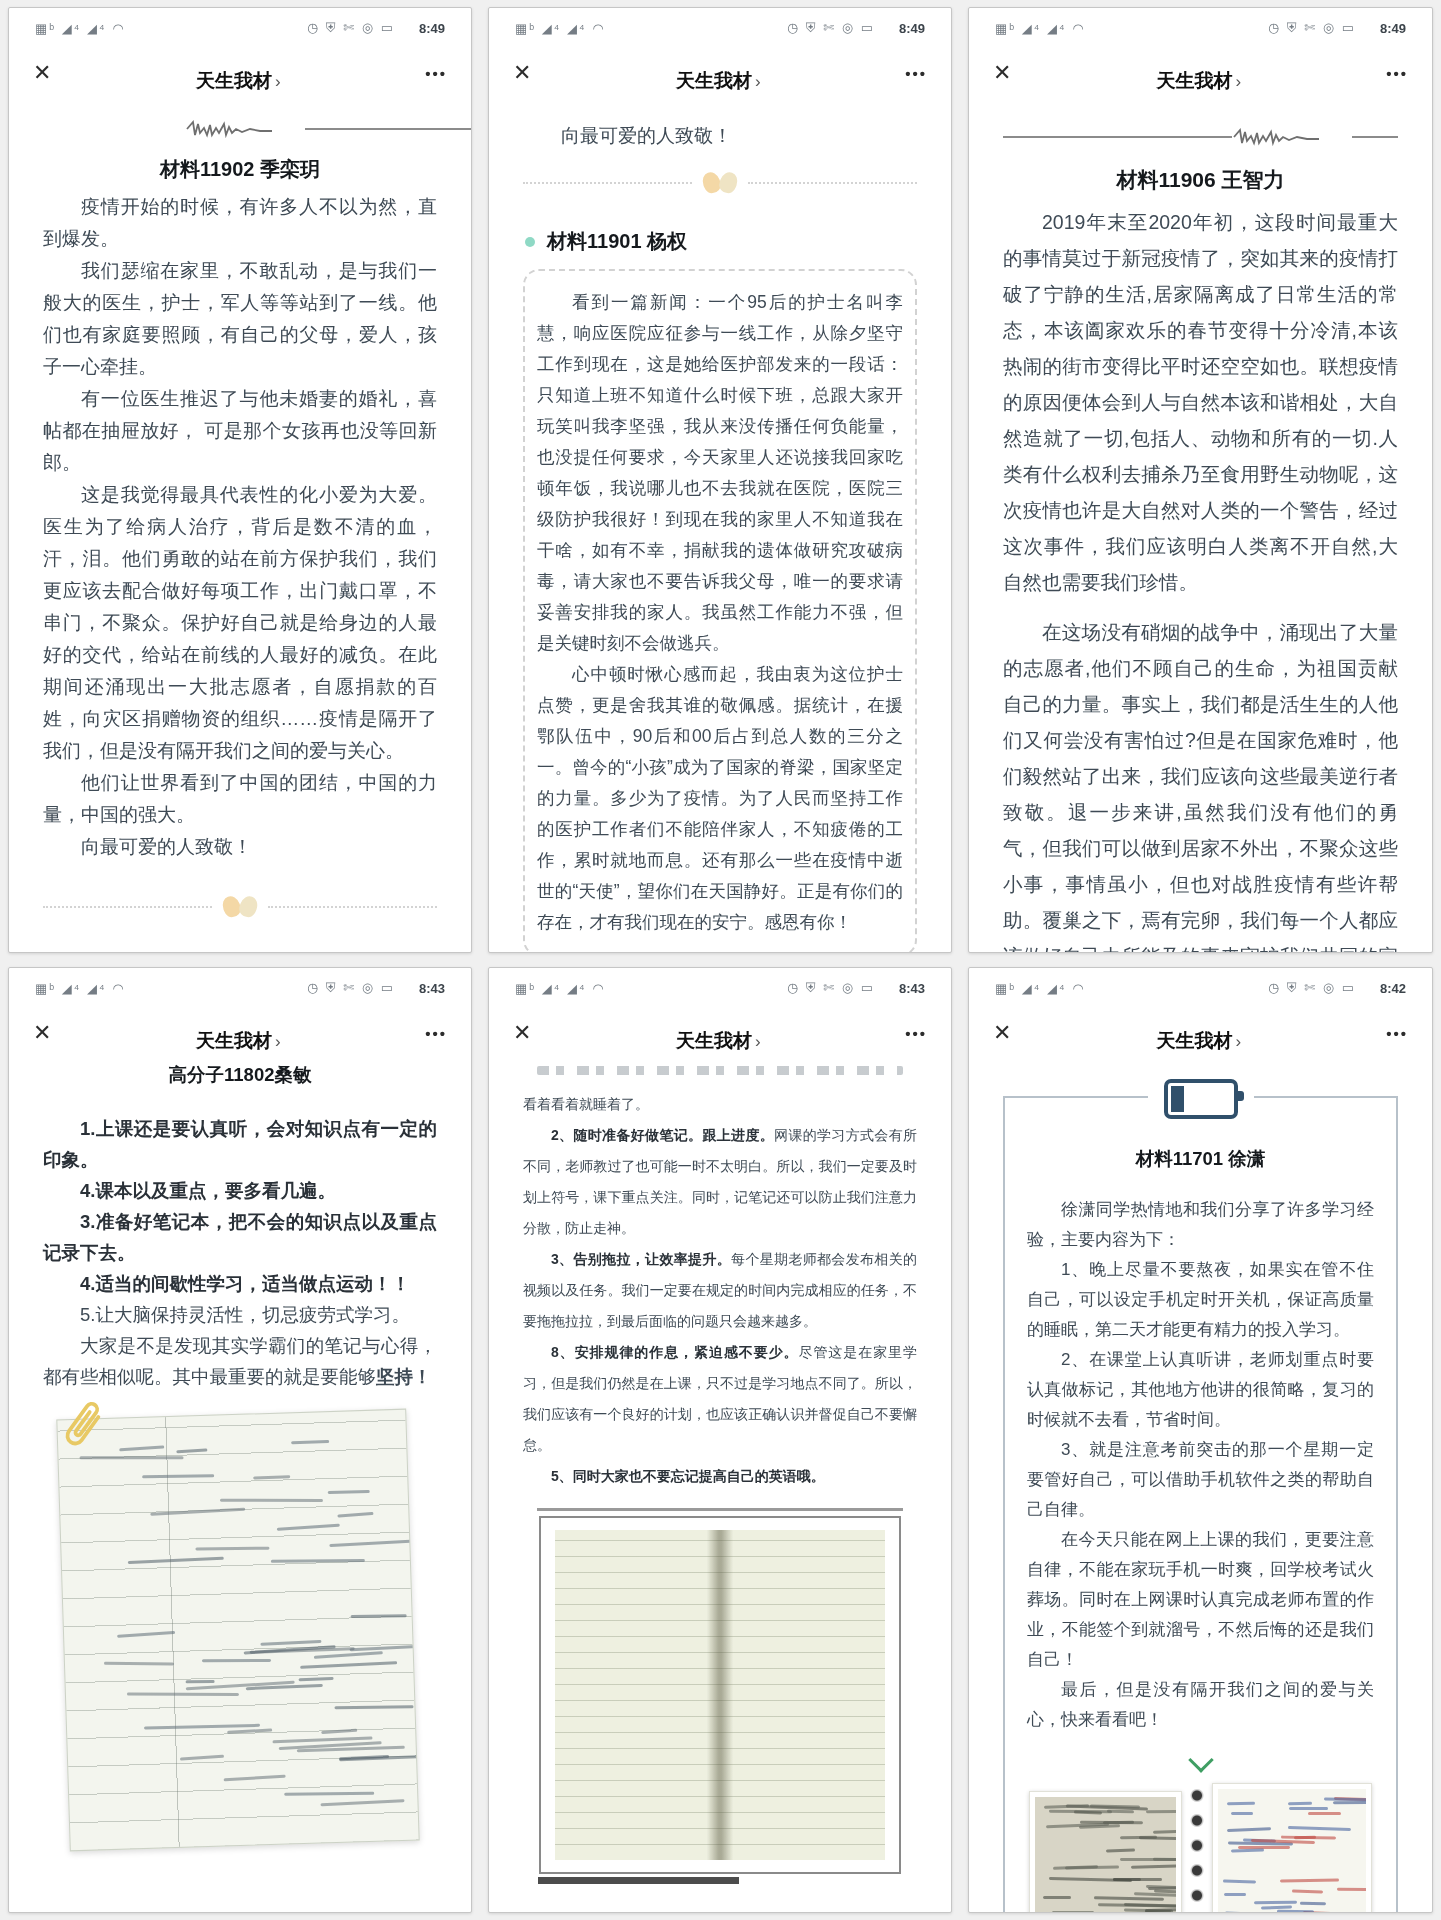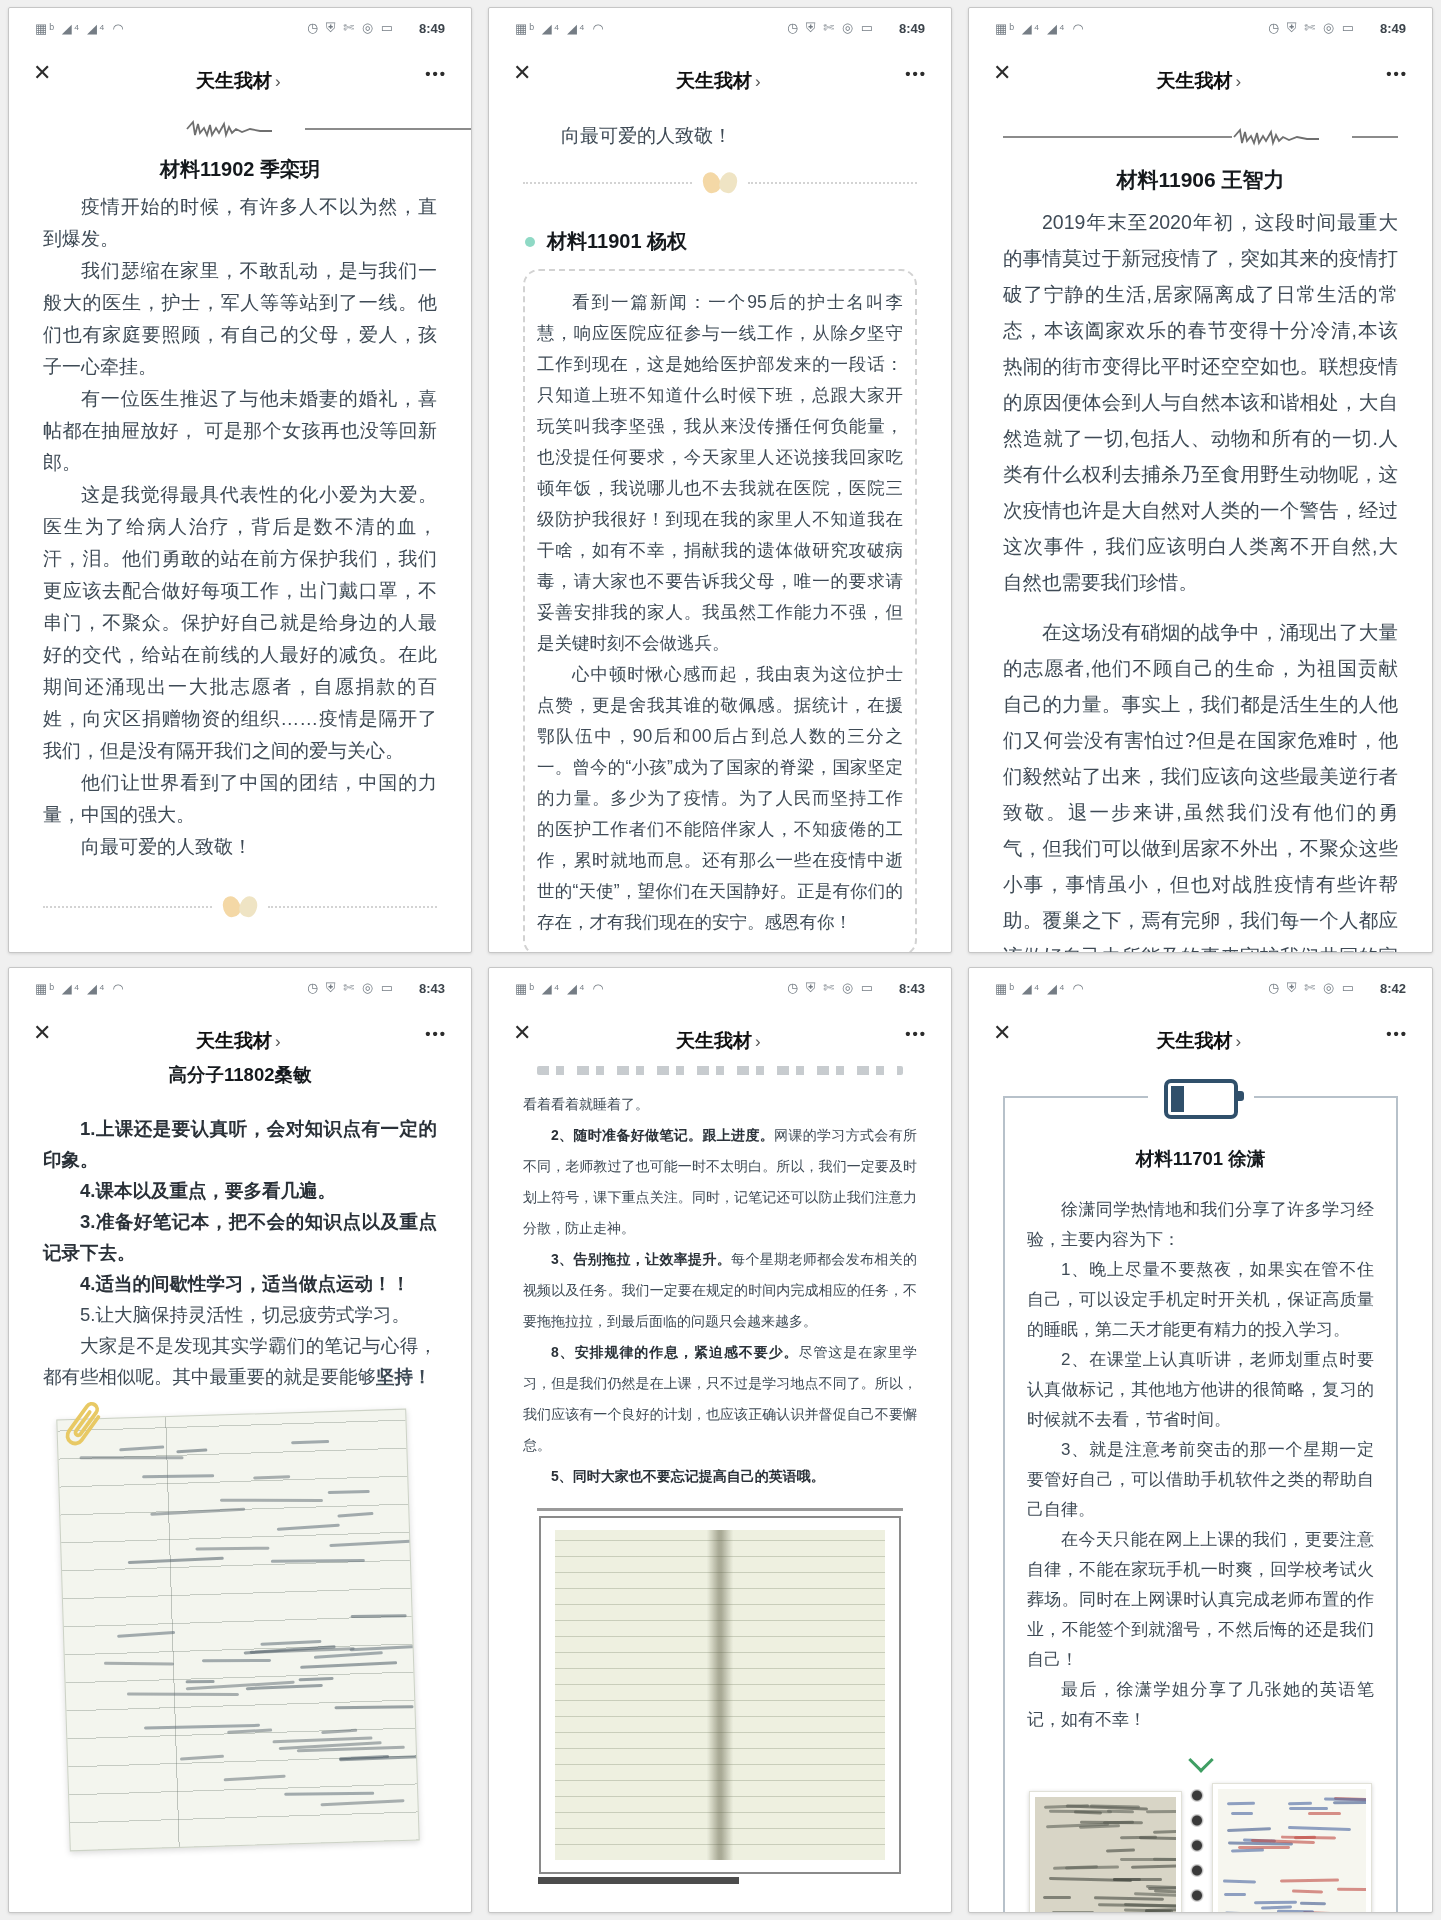--- a/index.html
+++ b/index.html
@@ -386,21 +386,21 @@
       </div>
       <div class="content" style="padding:0 16px;">
         <div class="frame6">
           <span class="battery"><span class="batt-body"></span></span>
           <h3 class="h-center" style="font-size:18.5px;margin:6px 0 24px 0;">材料11701 徐潇</h3>
           <p class="indent">徐潇同学热情地和我们分享了许多学习经验，主要内容为下：</p>
           <p class="indent">1、晚上尽量不要熬夜，如果实在管不住自己，可以设定手机定时开关机，保证高质量的睡眠，第二天才能更有精力的投入学习。</p>
           <p class="indent">2、在课堂上认真听讲，老师划重点时要认真做标记，其他地方他讲的很简略，复习的时候就不去看，节省时间。</p>
           <p class="indent">3、就是注意考前突击的那一个星期一定要管好自己，可以借助手机软件之类的帮助自己自律。</p>
           <p class="indent">在今天只能在网上上课的我们，更要注意自律，不能在家玩手机一时爽，回学校考试火葬场。同时在上网课时认真完成老师布置的作业，不能签个到就溜号，不然后悔的还是我们自己！</p>
-          <p class="indent">最后，徐潇学姐分享了几张她的英语笔记，如有不幸！</p>
+          <p class="indent">最后，但是没有隔开我们之间的爱与关心，快来看看吧！</p>
           <span class="chev-down"></span>
           <div class="photos6">
             <div class="pcard p6l">
                 <div class="ph" style="position: relative;">
                   <i style="position: absolute; border-radius: 2px; pointer-events: none; height: 2.5px; opacity: 0.62; left: 30.9467%; top: 13.925%; width: 29.2148%; background: rgb(99, 102, 92); transform: rotate(-2.10914deg);"></i>
                   <i style="position: absolute; border-radius: 2px; pointer-events: none; height: 2.5px; opacity: 0.62; left: 9.98975%; top: 6.4082%; width: 44.6917%; background: rgb(99, 102, 92); transform: rotate(0.702503deg);"></i>
                   <i style="position: absolute; border-radius: 2px; pointer-events: none; height: 2.5px; opacity: 0.62; left: 83.6608%; top: 31.0192%; width: 43.4428%; background: rgb(99, 102, 92); transform: rotate(0.406829deg);"></i>
                   <i style="position: absolute; border-radius: 2px; pointer-events: none; height: 2.5px; opacity: 0.62; left: 63.8005%; top: 59.9427%; width: 64.9752%; background: rgb(99, 102, 92); transform: rotate(-1.52947deg);"></i>
                   <i style="position: absolute; border-radius: 2px; pointer-events: none; height: 2.5px; opacity: 0.62; left: 11.7315%; top: 57.7934%; width: 29.9914%; background: rgb(99, 102, 92); transform: rotate(-0.0670653deg);"></i>
                   <i style="position: absolute; border-radius: 2px; pointer-events: none; height: 2.5px; opacity: 0.62; left: 74.5655%; top: 63.1944%; width: 50.0782%; background: rgb(99, 102, 92); transform: rotate(-1.15471deg);"></i>

